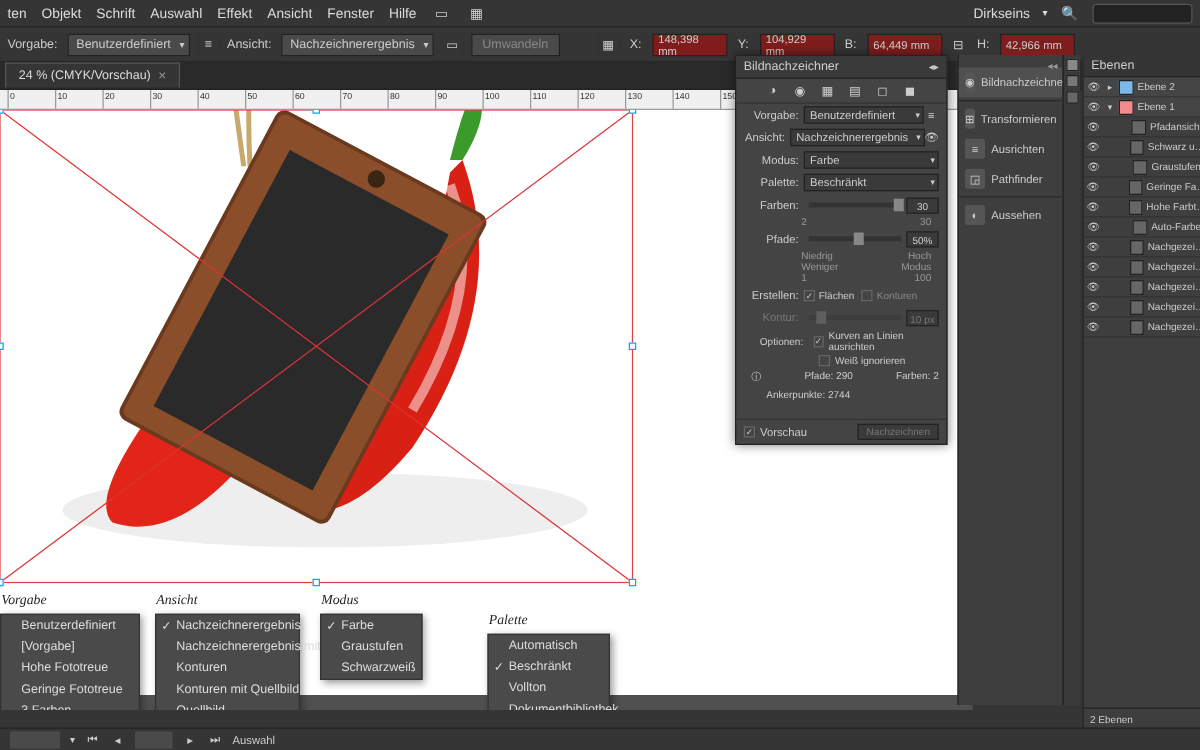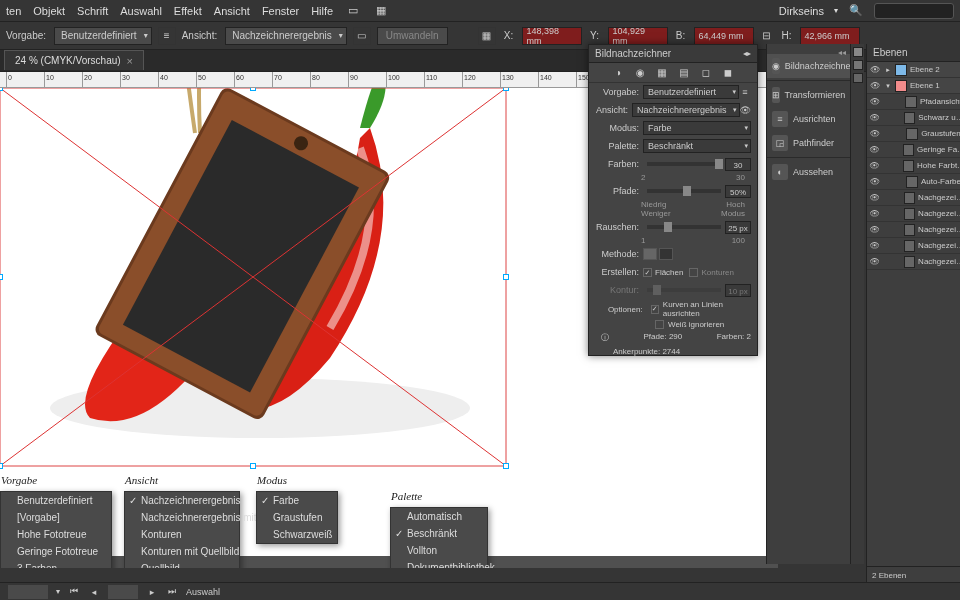--- a/index.html
+++ b/index.html
@@ -313,37 +313,23 @@
       <span class="num">50%</span>
     </div>
   <div class="subrow">
       <span>Niedrig</span>
       <span>Hoch</span>
     </div>
   <div class="subrow">
       <span>Weniger</span>
       <span>Modus</span>
     </div>
-  <div class="row">
-      <span class="rlbl">Rauschen:</span>
-      <div class="slider">
-        <div class="thumb" style="left:23%"></div>
-      </div>
-      <span class="num">25 px</span>
-    </div>
   <div class="subrow">
       <span>1</span>
       <span>100</span>
-    </div>
-  <div class="row">
-      <span class="rlbl">Methode:</span>
-      <div class="toggle">
-        <span style="background:#666"></span>
-        <span></span>
-      </div>
     </div>
   <div class="row">
       <span class="rlbl">Erstellen:</span>
       <span class="cb" style="width:9px;height:9px;border:1px solid #666;font-size:7px;text-align:center">✓</span>
       <span style="margin:0 6px 0 3px;font-size:8px">Flächen</span>
       <span class="cb" style="width:9px;height:9px;border:1px solid #666"></span>
       <span style="margin-left:3px;font-size:8px;color:#888">Konturen</span>
     </div>
   <div class="row">
       <span class="rlbl" style="color:#777">Kontur:</span>
@@ -364,20 +350,25 @@
     </div>
   <div class="info">
     <span style="margin-left:6px">ⓘ</span>
     <span><span>Pfade:</span> <span>290</span></span>
     <span><span>Farben:</span> <span>2</span></span>
   </div>
   <div class="info">
       <span style="margin-left:18px"><span>Ankerpunkte:</span> <span>2744</span></span>
       <span></span>
     </div>
+  <div class="foot">
+    <span class="cb">✓</span>
+    <span>Vorschau</span>
+    <div class="rbtn">Nachzeichnen</div>
+  </div>
 </div>
 
 <div class="sidecol">
   <div class="arrw">◂◂</div>
   <div style="height:10px"></div>
   <div class="srow higl">
       <span class="sicon">◉</span>
       <span>Bildnachzeichner</span>
     </div>
   <div class="sep"></div>

